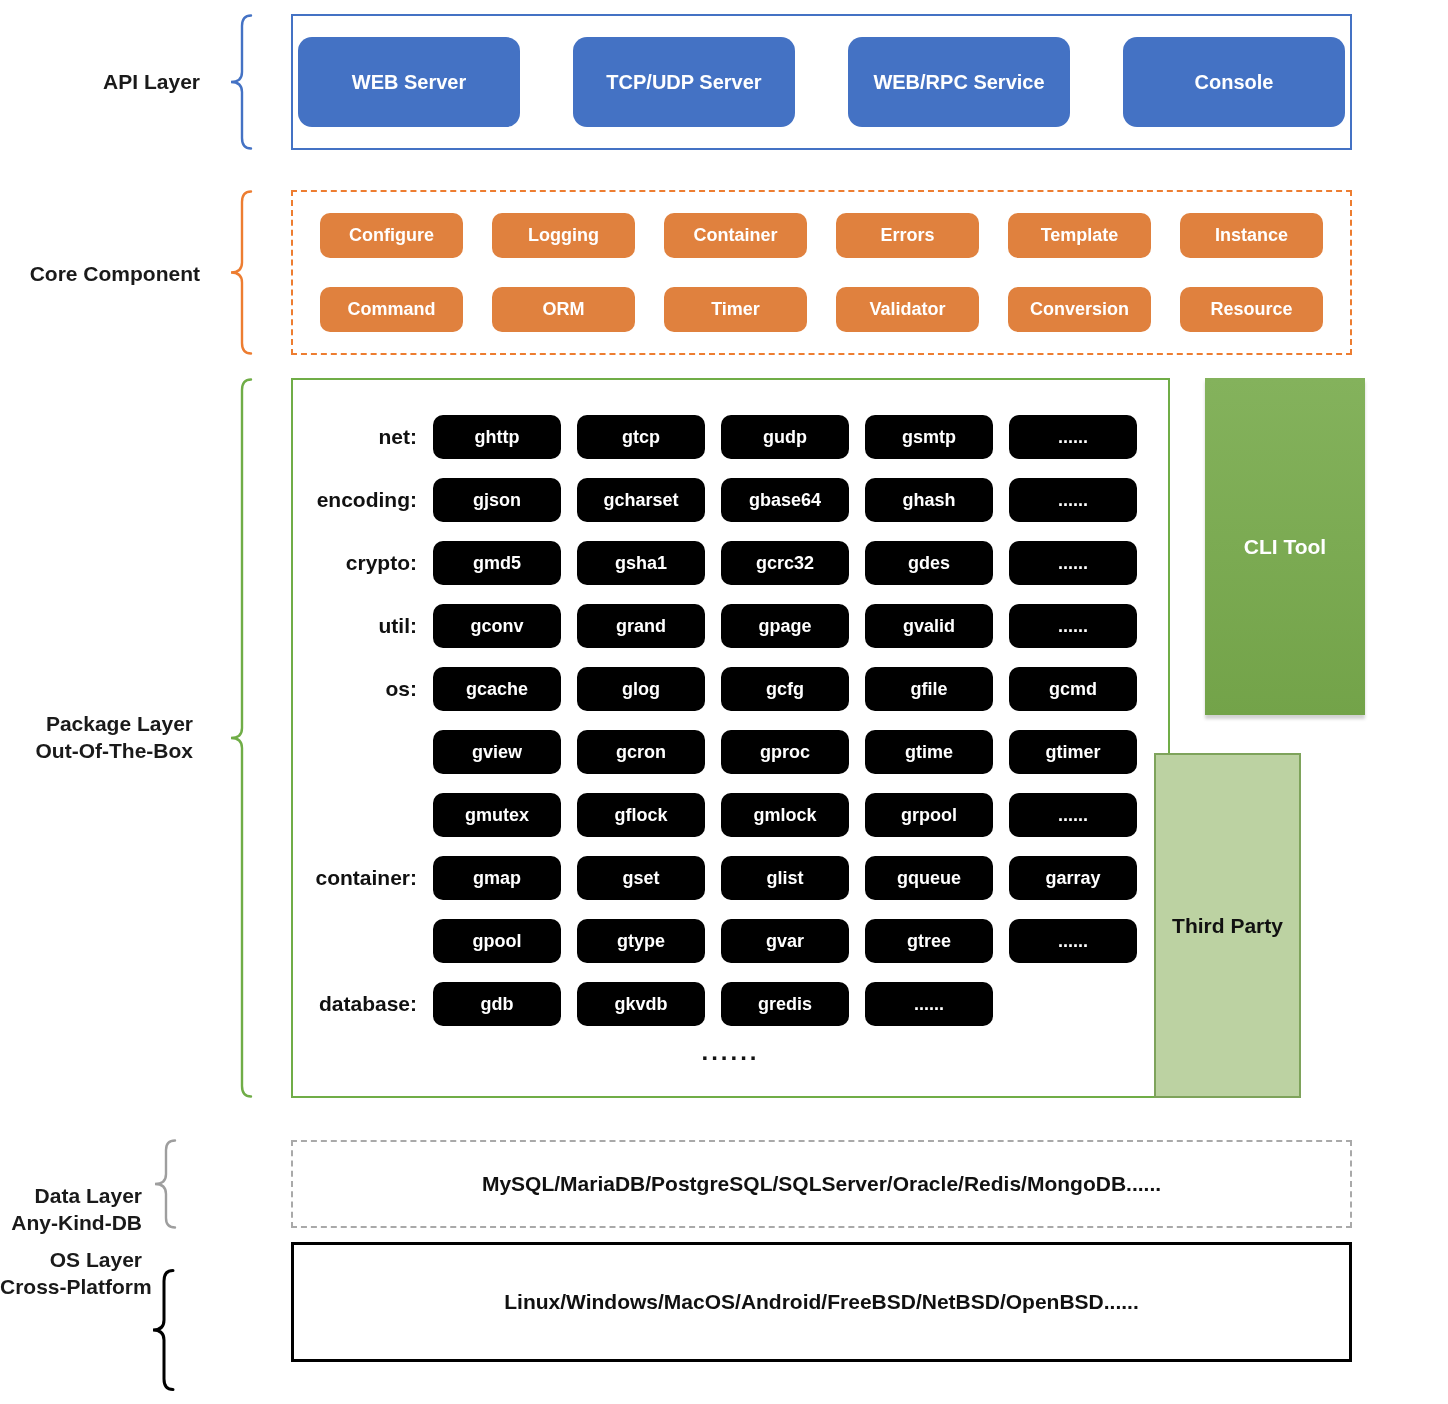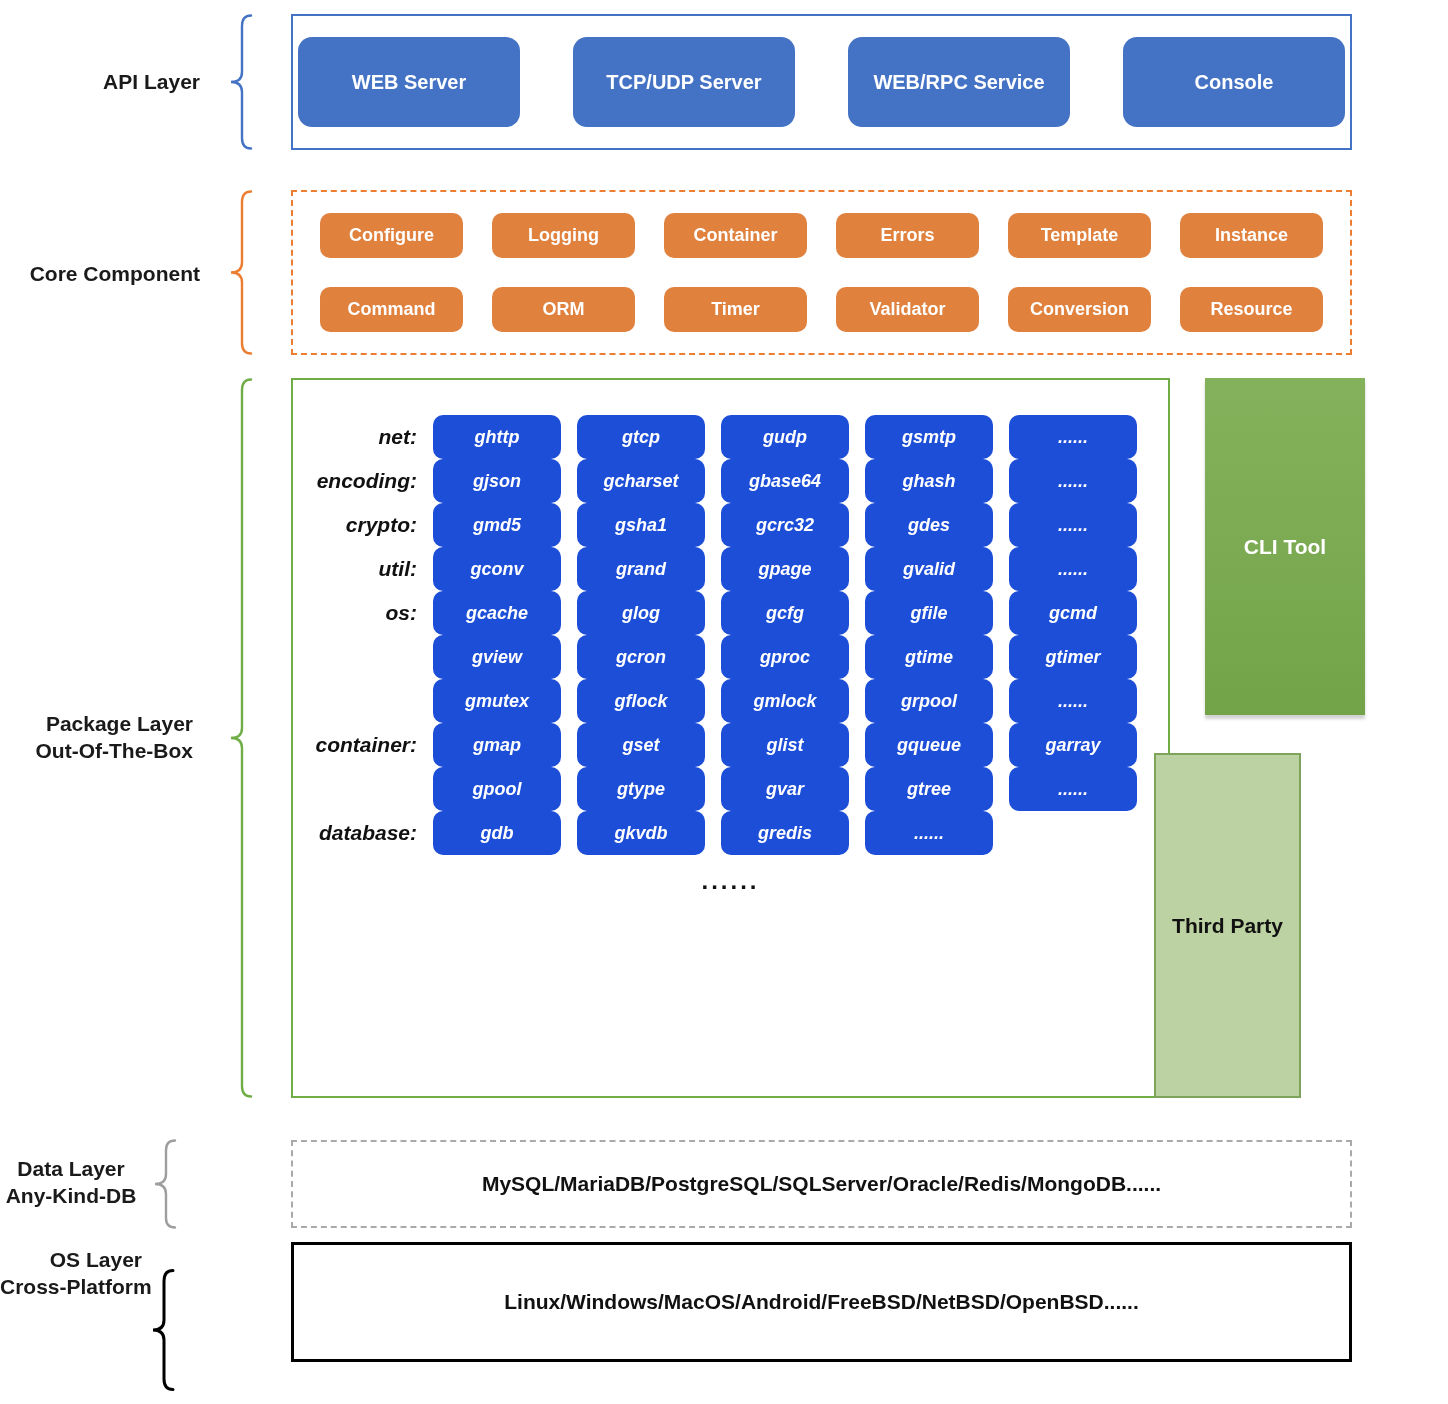--- a/index.html
+++ b/index.html
@@ -20,24 +20,24 @@
     display:flex;align-items:center;justify-content:center;font-size:20px;font-weight:700;flex:none;}
 
   
   .core-box{top:190px;height:165px;border:2px dashed #ED7D31;display:flex;flex-direction:column;justify-content:center;gap:29px;}
   .core-row{display:flex;justify-content:center;gap:29px;}
   .orange-btn{width:143px;height:45px;background:#E0813E;border-radius:10px;color:#fff;
     display:flex;align-items:center;justify-content:center;font-size:18px;font-weight:700;flex:none;}
 
   
   .pkg-box{top:378px;width:879px;height:720px;border:2px solid #70AD47;padding-top:35px;}
-  .pkg-rows{display:flex;flex-direction:column;font-style:italic;}
+  .pkg-rows{display:flex;flex-direction:column;gap:19px;}
   .pkg-row{display:flex;align-items:center;gap:16px;height:44px;}
   .pkg-label{width:124px;text-align:right;font-size:21px;font-weight:600;color:#111;flex:none;}
-  .gbtn{width:128px;height:44px;background:#1d4ed8;border-radius:10px;color:#fff;
+  .gbtn{width:128px;height:44px;background:#000000;border-radius:10px;color:#fff;
     display:flex;align-items:center;justify-content:center;font-size:18px;font-weight:700;flex:none;}
   .pkg-more{text-align:center;font-size:24px;font-weight:700;letter-spacing:3px;margin-top:12px;color:#111;}
 
   .cli-box{position:absolute;left:1205px;top:378px;width:160px;height:337px;
     background:linear-gradient(180deg,#84b25c,#73a349);color:#fff;display:flex;align-items:center;justify-content:center;
     font-size:21px;font-weight:600;box-shadow:0 4px 3px rgba(0,0,0,0.18);}
   .third-box{position:absolute;left:1154px;top:753px;width:147px;height:345px;background:#BCD2A2;
     border:2px solid #7EA35B;box-sizing:border-box;display:flex;align-items:center;justify-content:center;
     font-size:21px;font-weight:600;color:#111;}
 
@@ -176,21 +176,21 @@
         <div class="gbtn">gredis</div>
         <div class="gbtn">......</div>
       </div>
     </div>
     <div class="pkg-more">......</div>
   </div>
 
   <div class="cli-box">CLI Tool</div>
   <div class="third-box">Third Party</div>
 
-  <div class="layer-label" style="top:1155px;width:142px;text-align:center;">
+  <div class="layer-label" style="top:1182px;width:142px;">
     <div>Data Layer</div>
     <div>Any-Kind-DB</div>
   </div>
   <svg class="brace" style="left:150px;top:1139px;" width="26" height="90">
     <path d="M25 1.5 Q16 1.5 16 11 L16 35 Q16 45 5 45 Q16 45 16 55 L16 79 Q16 88.5 25 88.5" fill="none" stroke="#9E9E9E" stroke-width="2.4" stroke-linecap="round"></path>
   </svg>
   <div class="box data-box">
     <span>MySQL/MariaDB/PostgreSQL/SQLServer/Oracle/Redis/MongoDB......</span>
   </div>
 

